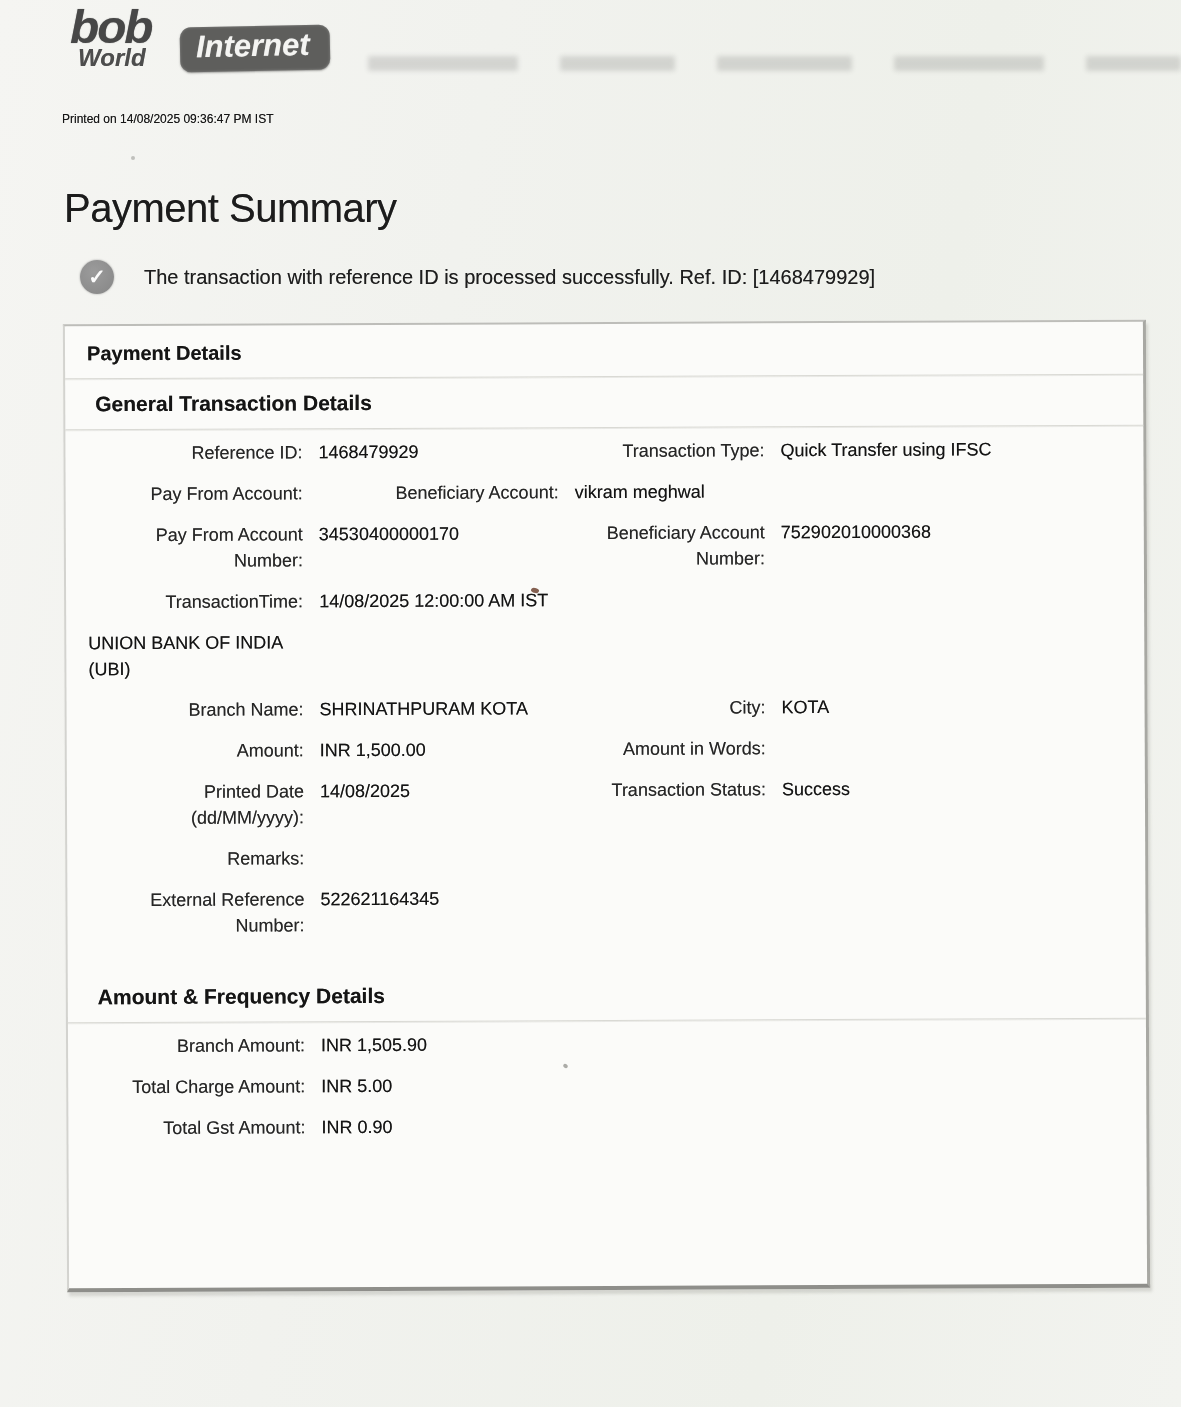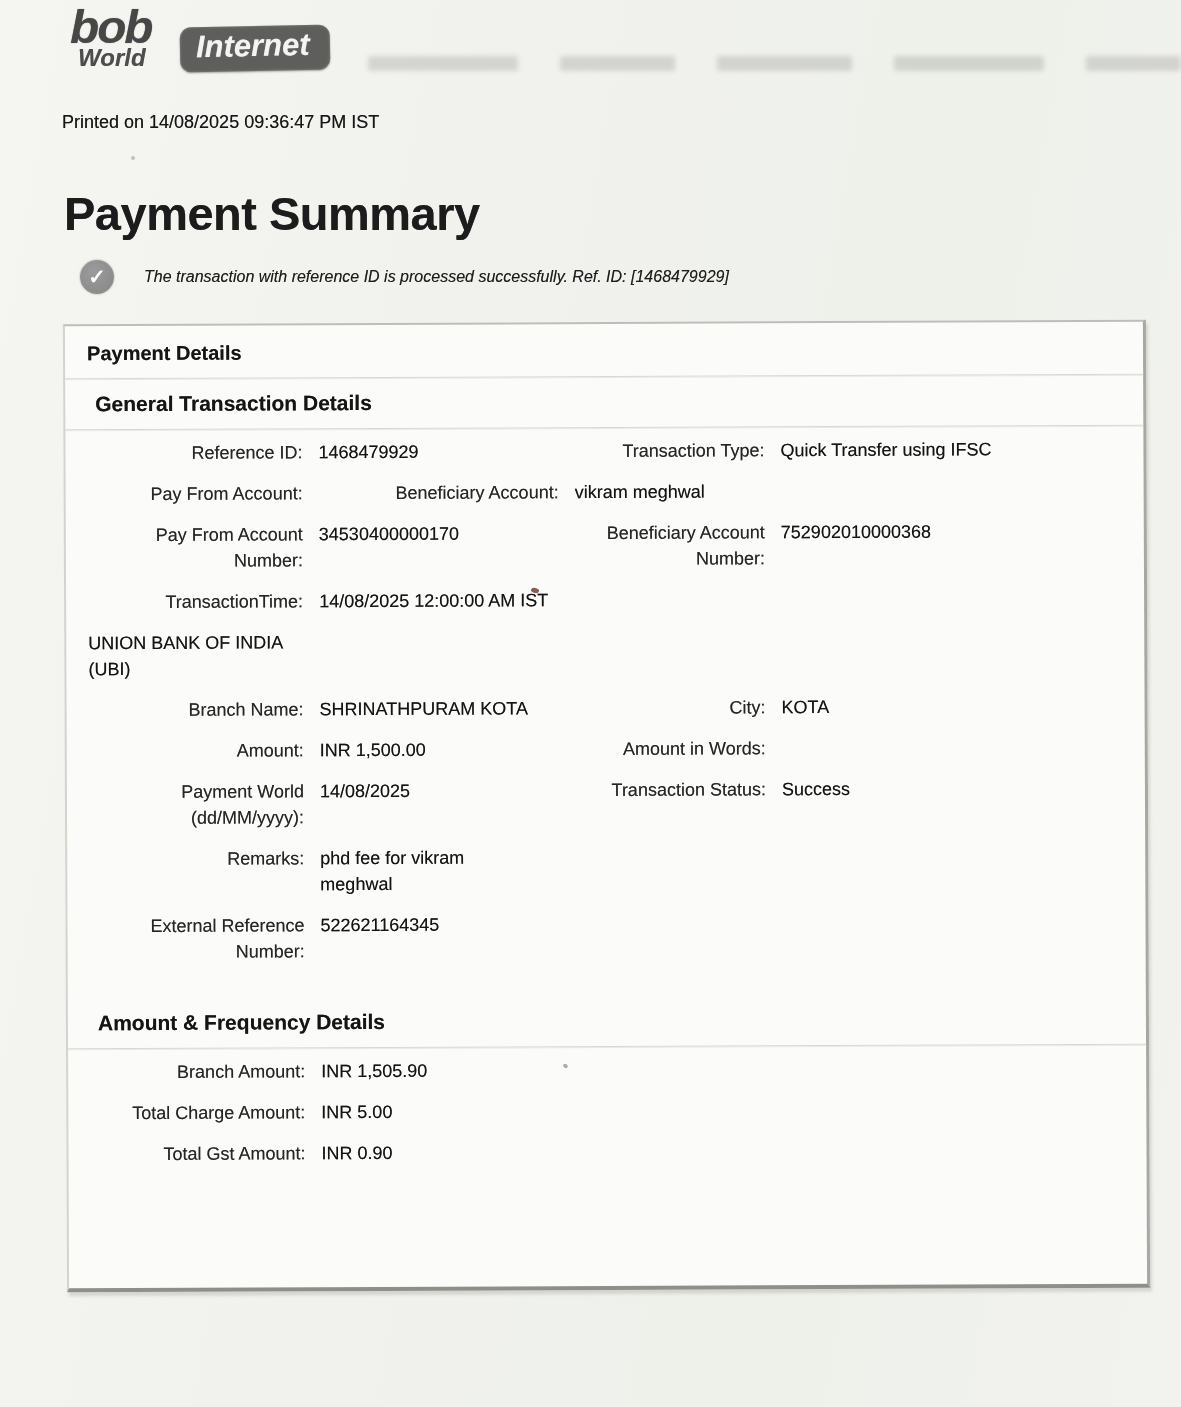--- a/index.html
+++ b/index.html
@@ -30,41 +30,40 @@
     padding:2px 20px 7px 16px;border-radius:11px;
     transform:rotate(-1.2deg);
     box-shadow:0 1px 2px rgba(80,80,78,.5), inset 0 0 3px rgba(255,255,255,.25);
     text-shadow:0 0 1px rgba(255,255,255,.4);
   }
   .ghost{position:absolute;left:368px;top:56px;display:flex;gap:42px;opacity:.16;filter:blur(2.5px);}
   .ghost span{display:inline-block;height:15px;background:#3c3c3c;border-radius:2px;}
   .g1{width:150px}.g2{width:115px}.g3{width:135px}.g4{width:150px}.g5{width:95px}
   .printed{
     position:absolute;left:62px;top:112px;
-    font-size:18px;font-weight:500;color:#161616;
+    font-size:12px;font-weight:500;color:#161616;
     text-shadow:0 0 .4px rgba(30,30,30,.65);
   }
   
   .title{
     position:absolute;left:64px;top:186px;margin:0;
-    font-size:47px;font-weight:700;color:#1c1c1c;letter-spacing:-.5px;
+    font-size:40px;font-weight:400;color:#1c1c1c;letter-spacing:-.5px;
     text-shadow:0 0 .6px rgba(25,25,25,.6);
   }
   .status{position:absolute;left:80px;top:260px;display:flex;align-items:center;gap:30px;}
   .check{
     width:34px;height:34px;border-radius:50%;flex:0 0 34px;
     background:radial-gradient(circle at 40% 35%,#9b9b9b,#868686);
     color:#fbfbfb;font-size:21px;font-weight:700;
     display:flex;align-items:center;justify-content:center;
     box-shadow:0 0 2px rgba(100,100,100,.6);
   }
   .status .msg{
-    font-size:16px;color:#1d1d1d;
+    font-size:20px;color:#1d1d1d;
     text-shadow:0 0 .4px rgba(30,30,30,.55);
-    font-style:italic;
   }
   
   .box{
     position:absolute;left:65px;top:322px;width:1083px;height:968px;
     box-sizing:border-box;padding:14px 22px 20px 22px;
     background:#fbfbf9;
     border-top:2px solid #bdbdb9;
     border-left:2px solid #d3d3cf;
     border-right:3px solid #a8a8a3;
     border-bottom:4px solid #8e8e8a;
@@ -166,28 +165,27 @@
         <div class="lbl">City:</div>
         <div class="val">KOTA</div>
       </div>
       <div class="row">
         <div class="lbl">Amount:</div>
         <div class="val">INR 1,500.00</div>
         <div class="lbl">Amount in Words:</div>
         <div class="val"></div>
       </div>
       <div class="row">
-        <div class="lbl">Payment World (dd/MM/yyyy):</div>
+        <div class="lbl">Printed Date (dd/MM/yyyy):</div>
         <div class="val">14/08/2025</div>
         <div class="lbl">Transaction Status:</div>
         <div class="val">Success</div>
       </div>
       <div class="row">
         <div class="lbl">Remarks:</div>
-        <div class="val w185">phd fee for vikram meghwal</div>
         <div class="lbl"></div>
         <div class="val"></div>
       </div>
       <div class="row">
         <div class="lbl">External Reference Number:</div>
         <div class="val">522621164345</div>
         <div class="lbl"></div>
         <div class="val"></div>
       </div>
     </div>

